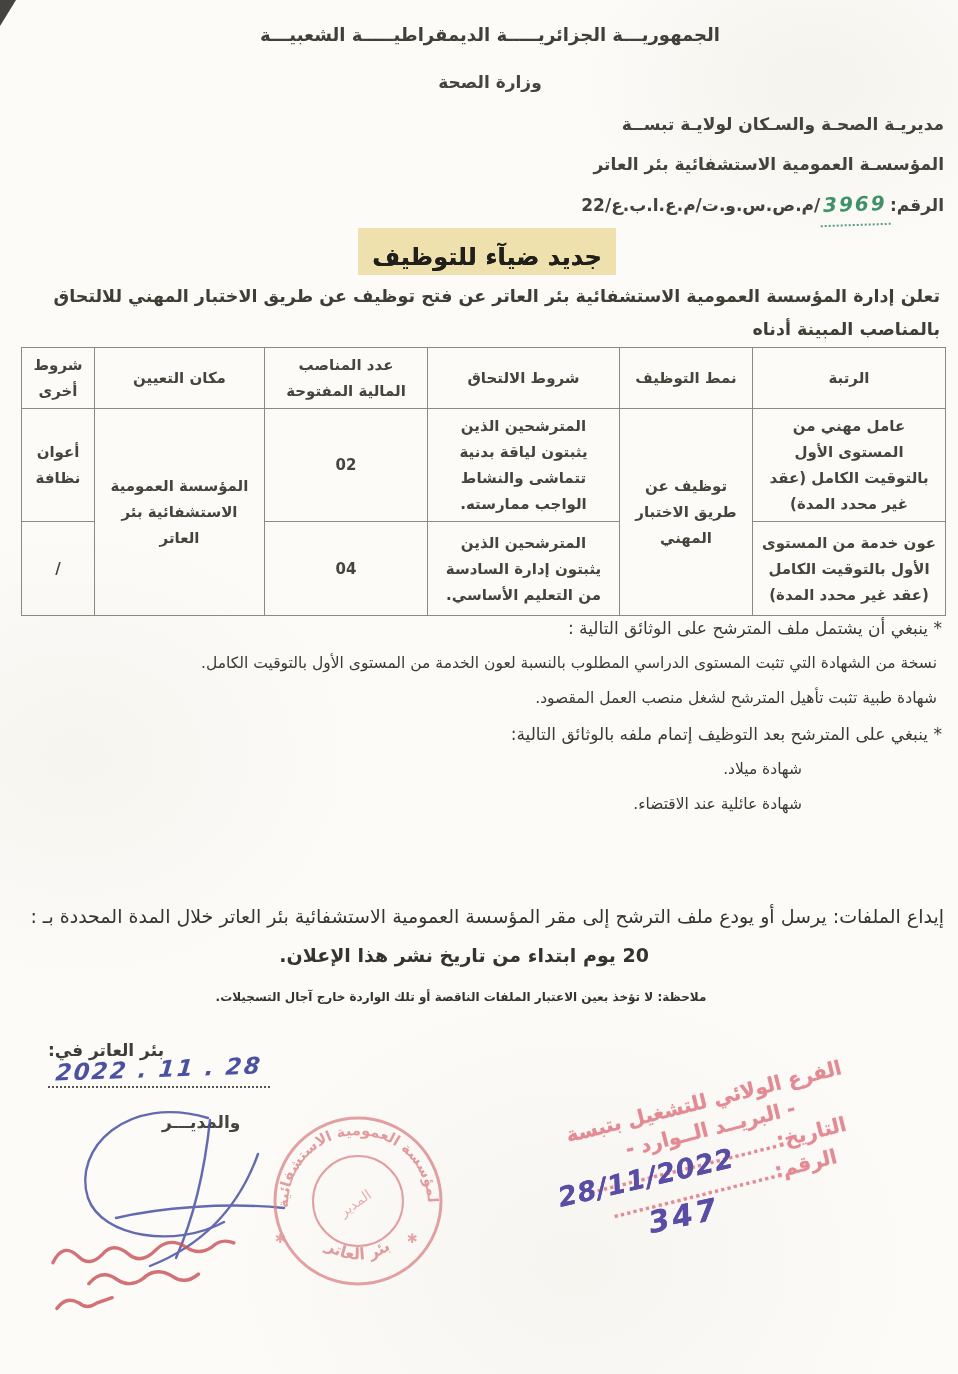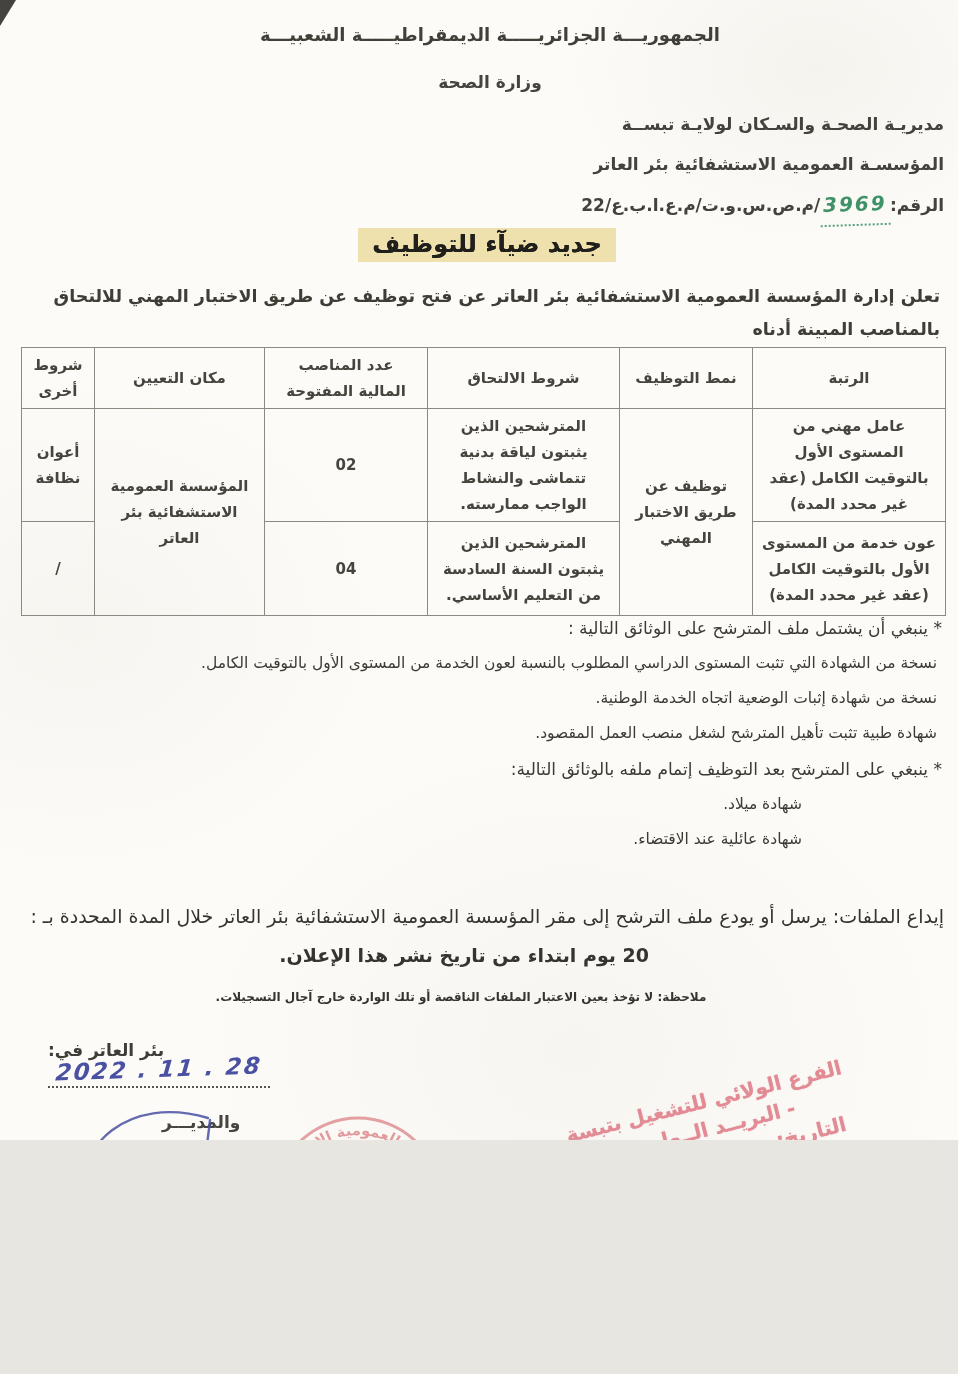--- a/index.html
+++ b/index.html
@@ -1,18 +1,18 @@
 <!DOCTYPE html>
 <html lang="ar" dir="rtl"><head>
 <meta charset="utf-8">
 <style>
   html,body{margin:0;padding:0;background:#e8e6e0;}
   .sheet{
     position:relative;
-    width:958px;height:1140px;
+    width:958px;height:1374px;
     margin:0 auto;
     overflow:hidden;
     direction:rtl;
     font-family:"DejaVu Sans", sans-serif;
     color:#3c3b35;
     background:
       radial-gradient(ellipse 420px 300px at 85% 6%, rgba(208,203,192,.16), transparent 60%),
       radial-gradient(ellipse 520px 420px at 8% 55%, rgba(214,209,199,.14), transparent 60%),
       radial-gradient(ellipse 640px 520px at 60% 92%, rgba(210,205,197,.13), transparent 60%),
       #fcfbf7;
@@ -28,21 +28,21 @@
   .h-right{position:absolute;top:104px;right:14px;text-align:right;font-weight:bold;font-size:17px;line-height:40px;color:#43423c;}
   .hand-green{
     color:#3f9168;font-size:20px;font-style:italic;font-weight:bold;
     border-bottom:2px dotted #57a07b;padding:0 3px;letter-spacing:2px;
     display:inline-block;transform:rotate(-2deg);
   }
   
   .banner-wrap{position:absolute;top:228px;left:0;width:100%;text-align:center;}
   .banner{
     display:inline-block;background:#eee1ad;color:#201f1b;
-    font-size:24px;font-weight:bold;padding:2px 14px 4px 14px;
+    font-size:24px;font-weight:bold;padding:15px 14px 4px 14px;
     text-shadow:0 0 .5px #201f1b;transform:translateX(8px);
   }
   
   .intro{
     position:absolute;top:280px;right:18px;left:18px;
     font-size:17.5px;font-weight:bold;line-height:33px;text-align:right;color:#3e3d36;
   }
   
   table.pos{
     position:absolute;top:347px;right:12px;
@@ -143,31 +143,30 @@
       <tr class="r1">
         <td class="txt">عامل مهني من المستوى الأول بالتوقيت الكامل (عقد غير محدد المدة)</td>
         <td rowspan="2">توظيف عن طريق الاختبار المهني</td>
         <td class="txt">المترشحين الذين يثبتون لياقة بدنية تتماشى والنشاط الواجب ممارسته.</td>
         <td>02</td>
         <td rowspan="2">المؤسسة العمومية الاستشفائية بئر العاتر</td>
         <td>أعوان نظافة</td>
       </tr>
       <tr class="r2">
         <td class="txt">عون خدمة من المستوى الأول بالتوقيت الكامل (عقد غير محدد المدة)</td>
-        <td class="txt">المترشحين الذين يثبتون السنة السادسة من التعليم الأساسي.</td>
+        <td class="txt">المترشحين الذين يثبتون إدارة السادسة من التعليم الأساسي.</td>
         <td>04</td>
         <td>/</td>
       </tr>
     </tbody>
   </table>
 
   <div class="docs">
     <div class="doc-head">* ينبغي أن يشتمل ملف المترشح على الوثائق التالية :</div>
     <div class="doc-line ind-0">نسخة من الشهادة التي تثبت المستوى الدراسي المطلوب بالنسبة لعون الخدمة من المستوى الأول بالتوقيت الكامل.</div>
-    <div class="doc-line ind-0">نسخة من شهادة إثبات الوضعية اتجاه الخدمة الوطنية.</div>
     <div class="doc-line ind-0">شهادة طبية تثبت تأهيل المترشح لشغل منصب العمل المقصود.</div>
     <div class="doc-head">* ينبغي على المترشح بعد التوظيف إتمام ملفه بالوثائق التالية:</div>
     <div class="doc-line ind-b">شهادة ميلاد.</div>
     <div class="doc-line ind-b">شهادة عائلية عند الاقتضاء.</div>
   </div>
 
   <div class="deposit">
     <div class="dep1">إيداع الملفات: يرسل أو يودع ملف الترشح إلى مقر المؤسسة العمومية الاستشفائية بئر العاتر خلال المدة المحددة بـ :</div>
     <div class="dep2">20 يوم ابتداء من تاريخ نشر هذا الإعلان.</div>
     <div class="note">ملاحظة: لا تؤخذ بعين الاعتبار الملفات الناقصة أو تلك الواردة خارج آجال التسجيلات.</div>

